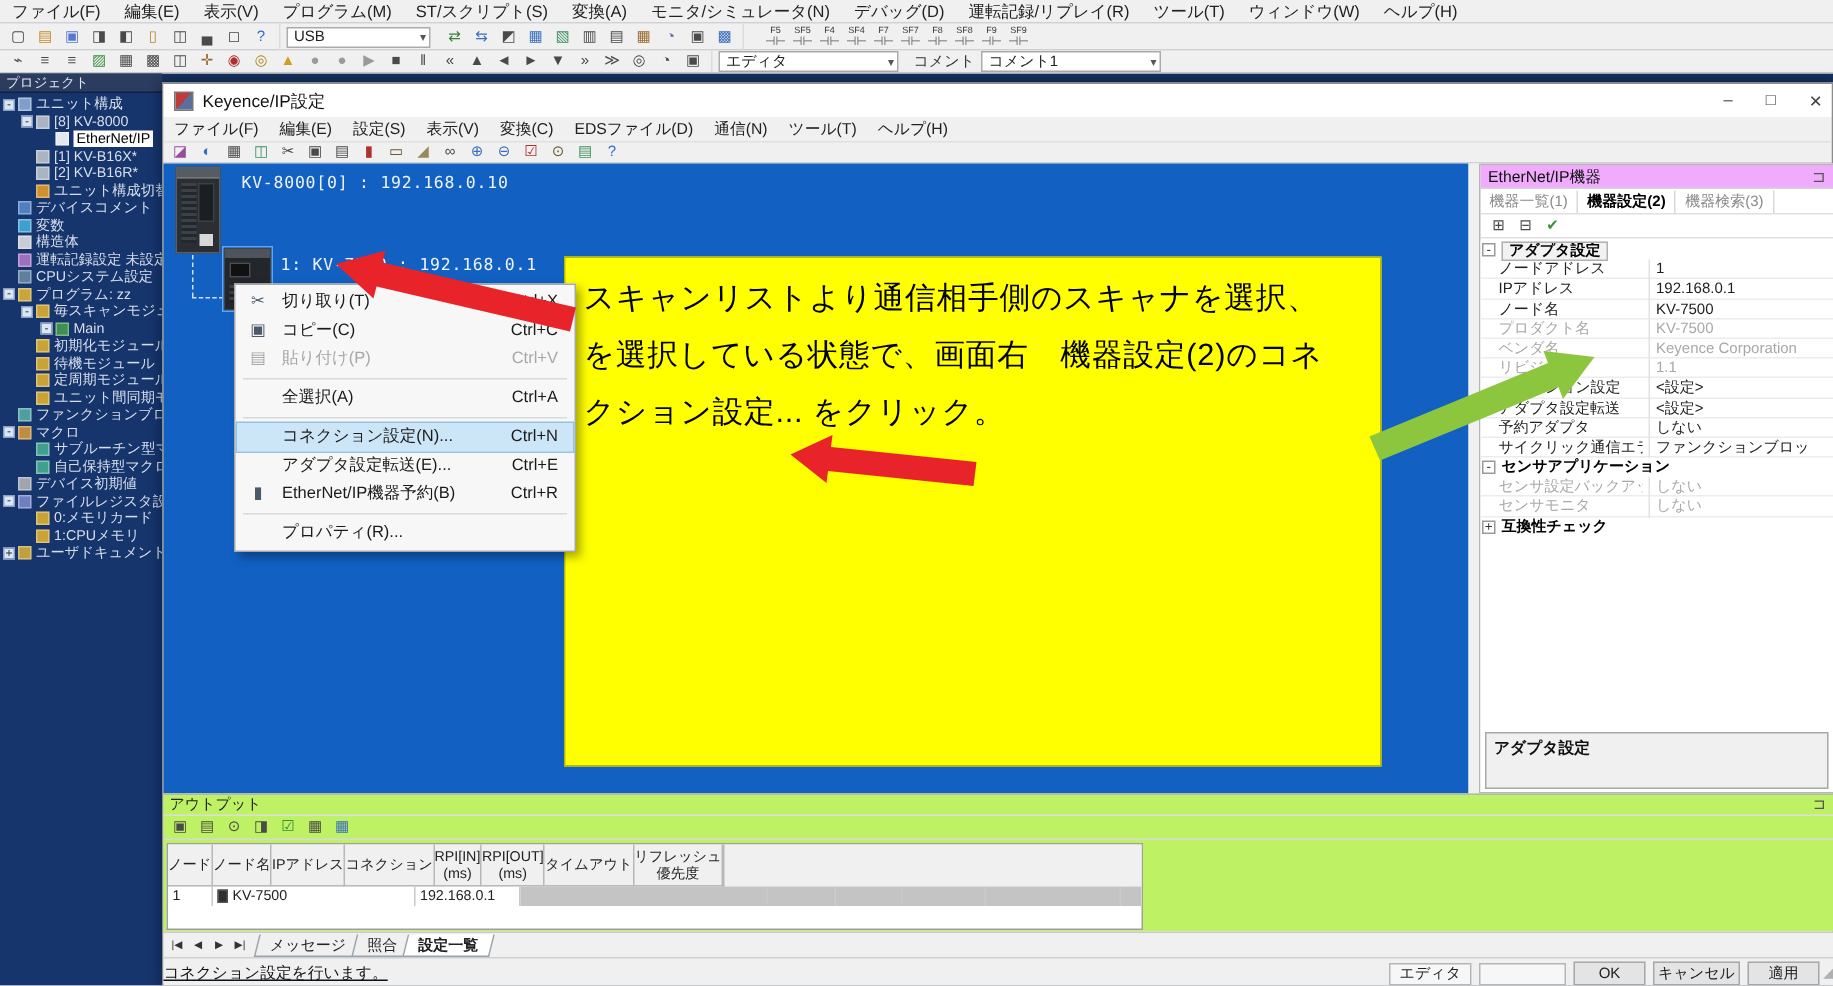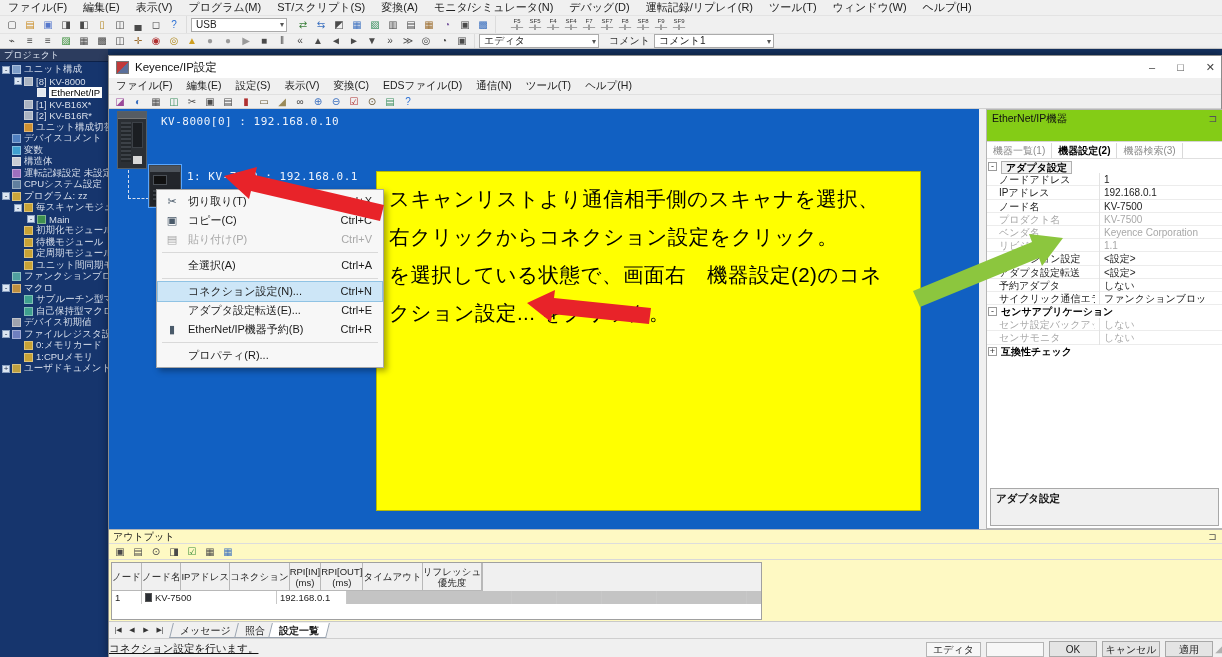--- a/index.html
+++ b/index.html
@@ -81,40 +81,40 @@
 
   
   .note { position:absolute; left:267px; top:62px; width:545px; height:340px; background:#ffff00; border:1px solid #b9b900; z-index:20; padding:8px 12px; }
   .note .nline { font-size:20.5px; line-height:38px; color:#000; letter-spacing:.5px; white-space:nowrap; }
 
   
   .vsplit { position:absolute; left:870px; top:53px; width:7px; height:420px; background:#f0f0f0; }
 
   
   .dpanel { position:absolute; left:877px; top:53px; width:237px; height:420px; background:#fff; border:1px solid #b5b5b5; font-size:10px; }
-  .dp-title { height:32px; background:#84cc16; border-bottom:1px solid #d5d5d5; line-height:16px; padding-left:5px; font-size:10.5px; color:#111; position:relative; }
+  .dp-title { height:16px; background:#f0abfc; border-bottom:1px solid #d5d5d5; line-height:16px; padding-left:5px; font-size:10.5px; color:#111; position:relative; }
   .dp-pin { position:absolute; right:5px; top:0; color:#555; }
   .dp-tabs { height:17px; display:flex; align-items:center; border-bottom:1px solid #e0e0e0; color:#8a8a8a; }
   .dp-tab { padding:0 6px; border-right:1px solid #d9d9d9; height:15px; line-height:15px; }
   .dp-tab.active { color:#000; font-weight:bold; }
   .dp-tools { height:16px; display:flex; align-items:center; border-bottom:1px solid #e0e0e0; padding-left:3px; }
   .dp-grid { position:absolute; left:0; top:50px; width:235px; bottom:0; background:#fff; }
   .pg-row { position:relative; height:13.2px; line-height:13.2px; border-bottom:1px solid #ececec; white-space:nowrap; }
   .pg-row .pl { position:absolute; left:12px; width:96px; overflow:hidden; color:#222; }
   .pg-row .pv { position:absolute; left:112px; right:0; border-left:1px solid #e2e2e2; padding-left:4px; overflow:hidden; color:#222; }
   .pg-row.grayed .pl, .pg-row.grayed .pv { color:#a8a8a8; }
   .pg-row.group { border-bottom:none; }
   .pg-row.group .pl { left:14px; width:auto; font-weight:bold; color:#000; }
   .pg-row.group.boxed .pl { border:1px solid #b0b0b0; background:#f2f2f2; padding:0 4px; line-height:11px; top:1px; }
   .pg-exp { position:absolute; left:1px; top:2px; width:9px; height:9px; border:1px solid #9a9a9a; background:#fff; font-size:9px; line-height:7px; text-align:center; color:#333; }
   .pg-exp:empty { display:none; }
   .dp-desc { position:absolute; left:3px; top:378px; width:229px; height:38px; border:1px solid #a8a8a8; background:#f0f0f0; padding:3px 5px; font-weight:bold; font-size:10.5px; color:#111; }
 
   
-  .outpanel { position:absolute; left:0; top:473px; width:1114px; height:92px; background:#fef9c3; border-top:1px solid #b5b5b5; }
+  .outpanel { position:absolute; left:0; top:473px; width:1114px; height:92px; background:#bef264; border-top:1px solid #b5b5b5; }
   .out-title { height:14px; line-height:14px; font-size:10px; padding-left:4px; color:#222; position:relative; border-bottom:1px solid #ddd; }
   .out-pin { position:absolute; right:6px; top:0; color:#555; }
   .out-tools { height:16px; display:flex; align-items:center; border-bottom:1px solid #d8d8d8; padding-left:2px; }
   .out-table { position:absolute; left:2px; top:32px; background:#fff; border:1px solid #a0a0a0; }
   .ot-head { display:flex; background:#f0f0f0; }
   .ot-hcell { border-right:1px solid #b8b8b8; border-bottom:1px solid #b8b8b8; height:28px; display:flex; flex-direction:column; align-items:center; justify-content:center; font-size:9.5px; color:#222; overflow:hidden; }
   .ot-hcell div { line-height:11px; }
   .ot-row { display:flex; background:#fff; }
   .ot-cell { border-right:1px solid #c8c8c8; border-bottom:1px solid #c8c8c8; height:14px; line-height:13px; font-size:9.5px; padding-left:3px; display:flex; align-items:center; overflow:hidden; }
   .ot-cell.gray { background:#c4c4c4; }
@@ -518,21 +518,20 @@
       <div class="dev7500">
         <div class="cap"></div>
           <div class="scr"></div>
           <div class="slot"></div>
       </div>
       <span class="cvlabel" style="left:78px;top:61px;">1: KV-7500 : 192.168.0.1</span>
 
       <div class="note">
 
       <div class="nline">スキャンリストより通信相手側のスキャナを選択、</div>
-          <div class="nline">右クリックからコネクション設定をクリック。</div>
           <div class="nline">を選択している状態で、画面右　機器設定(2)のコネ</div>
           <div class="nline">クション設定... をクリック。</div>
         </div>
 
       <div class="cmenu">
 
           <div class="cm-row">
             <span class="cg">✂</span>
             <span class="cl">切り取り(T)</span>
             <span class="cs">Ctrl+X</span>

